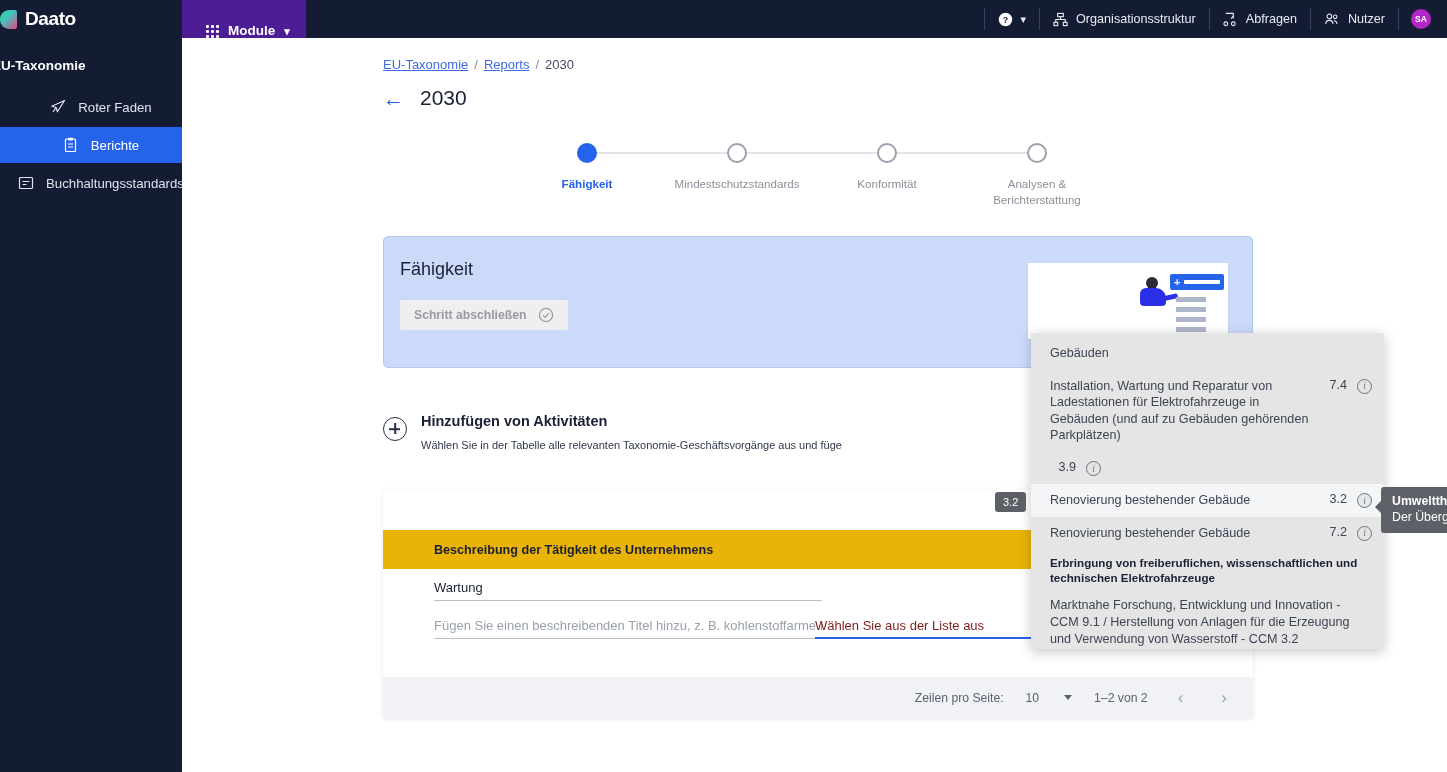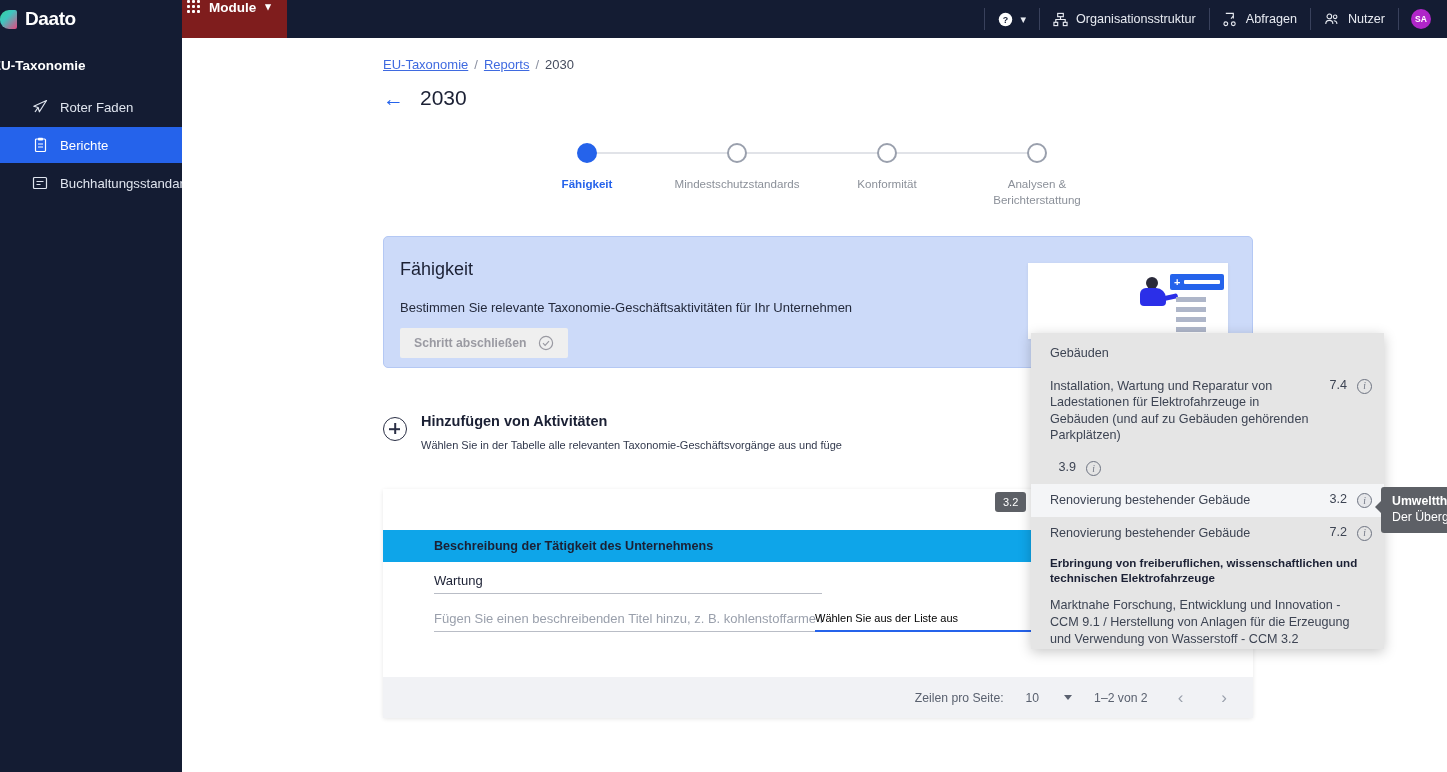--- a/index.html
+++ b/index.html
@@ -23,22 +23,22 @@
   }
   .logo-mark::after {
     content:""; position:absolute; right:-1px; top:0; width:9px; height:19px;
     background:#ffffff; border-radius: 0 9px 9px 0; mix-blend-mode: normal;
     clip-path: polygon(0 0,100% 0,100% 100%,0 100%);
     background: linear-gradient(135deg,#ffffff,#ffffff); opacity:0;
   }
   .logo-text { color:#ffffff; font-size:19px; font-weight:700; letter-spacing:-0.4px; }
 
   .module-btn {
-    height: 38px; background:#7f1d1d; display:flex; align-items:flex-start; gap:9px;
-    padding: 0 16px 0 5px; color:#fff; font-size:13.5px; font-weight:600; cursor:pointer;
+    height: 38px; background:#4c1d95; display:flex; align-items:flex-end; gap:9px;
+    padding: 0 16px 0 24px; color:#fff; font-size:13.5px; font-weight:600; cursor:pointer;
   }
   .grid-icon { display:grid; grid-template-columns: repeat(3,3px); gap:2px; }
   .grid-icon i { width:3px; height:3px; background:#fff; border-radius:1px; display:block; }
 
   .topbar-right { margin-left:auto; display:flex; align-items:center; height:38px; }
   .tb-item {
     display:flex; align-items:center; gap:8px; height:38px; padding: 0 13px;
     color:#e8ebf2; font-size:12.6px; cursor:pointer; white-space:nowrap;
   }
   .tb-sep { width:1px; height:22px; background:#39415c; }
@@ -52,22 +52,22 @@
   
   .sidebar {
     position:absolute; left:0; top:38px; width:182px; height:734px;
     background:#141c33; padding-top: 20px;
   }
   .side-title {
     color:#ffffff; font-size:13.5px; font-weight:700; padding: 0 0 0 0;
     margin-left:-8px; margin-bottom:16px; white-space:nowrap;
   }
   .side-item {
-    display:flex; align-items:center; gap:12px; height:36px; padding-left:32px;
-    color:#dfe4ee; font-size:13.2px; cursor:pointer; margin-bottom:2px;
+    display:flex; align-items:center; gap:12px; height:36px; padding-left:20px;
+    color:#dfe4ee; font-size:13.2px; cursor:pointer; margin-bottom:2px;justify-content:center;
   }
   .side-item.active { background:#2563eb; color:#ffffff; }
   .side-ico { width:16px; height:16px; flex:0 0 16px; display:flex; align-items:center; justify-content:center; }
 
   
   .main { position:absolute; left:182px; top:38px; width:1265px; height:734px; background:#ffffff; overflow:hidden; }
 
   .breadcrumb { position:absolute; left:201px; top:19px; font-size:13px; color:#454c5e; display:flex; gap:6px; align-items:center; }
   .breadcrumb a { color:#3f6ae0; text-decoration:underline; cursor:pointer; }
   .bc-sep { color:#8a90a0; }
@@ -123,33 +123,33 @@
   .plus-circle::after { top:50%; left:5px; height:1.6px; width:11px; transform:translateY(-50%); }
   .add-title { font-size:14.5px; font-weight:700; color:#1b2034; margin-bottom:10px; }
   .add-desc { font-size:11px; color:#31384c; }
 
   
   .table-card {
     position:absolute; left:201px; top:451px; width:870px; height:229px;
     background:#ffffff; box-shadow:0 1px 4px rgba(0,0,0,.10); border-radius:3px;
   }
   .tbl-toolbar { height:41px; background:#ffffff; }
-  .tbl-head { height:32px; background:#0ea5e9; display:flex; align-items:center; font-size:12.6px; font-weight:700; color:#1b2034; }
+  .tbl-head { height:39px; background:#eab308; display:flex; align-items:center; font-size:12.6px; font-weight:700; color:#1b2034; }
   .tbl-row { height:38px; display:flex; align-items:center; border-bottom:0; }
   .col-desc { width:432px; padding-left:51px; }
   .col-sel { width:380px; }
   .col-menu { width:58px; display:flex; justify-content:center; }
   .cell-input {
     width:388px; height:25px; border:none; border-bottom:1px solid #b9bdc6; background:transparent;
     font-family:"Liberation Sans", sans-serif; font-size:13px; color:#1b2034; outline:none;
   }
   .cell-input::placeholder { color:#9aa0ac; }
   .sel-field { position:relative; width:355px; height:26px; display:flex; align-items:center; }
   .sel-field.focused { border-bottom:2px solid #2563eb; }
-  .sel-text { font-size:11px; color:#000000; }
+  .sel-text { font-size:13px; color:#7f1d1d; }
   .caret-up { position:absolute; right:10px; top:8px; width:0;height:0;border-left:5px solid transparent;border-right:5px solid transparent;border-bottom:5px solid #8d939f; }
   .kebab { display:flex; flex-direction:column; gap:2.5px; cursor:pointer; padding:4px; }
   .kebab i { width:3px; height:3px; border-radius:50%; background:#757b88; display:block; }
   .tbl-footer {
     position:absolute; left:0; bottom:0; width:100%; height:41px; background:#f1f2f5;
     display:flex; align-items:center; justify-content:flex-end; gap:22px; padding-right:18px;
     font-size:12.2px; color:#5a616f;
   }
   .rows-sel { display:flex; align-items:center; gap:25px; cursor:pointer; }
   .caret-dn { width:0;height:0;border-left:4.5px solid transparent;border-right:4.5px solid transparent;border-top:5px solid #5a616f; }
@@ -341,21 +341,20 @@
       </div>
       <div class="step">
 
         <span class="step-dot"></span>
         <span class="step-label">Analysen &amp; Berichterstattung</span>
       </div>
     </div>
 
     <div class="info-card">
       <div class="info-title">Fähigkeit</div>
-      <div class="info-desc">Bestimmen Sie relevante Taxonomie-Geschäftsaktivitäten für Ihr Unternehmen</div>
       <div class="complete-btn">
         <span>Schritt abschließen</span>
         <svg width="16" height="16" viewBox="0 0 16 16" fill="none" stroke="#9a9aa2" stroke-width="1.2">
           <circle cx="8" cy="8" r="6.6"></circle>
             <path d="M5 8.2l2.1 2.1L11 6.2"></path>
         </svg>
       </div>
       <div class="illus">
         <div class="person">
           <span class="p-head"></span>

